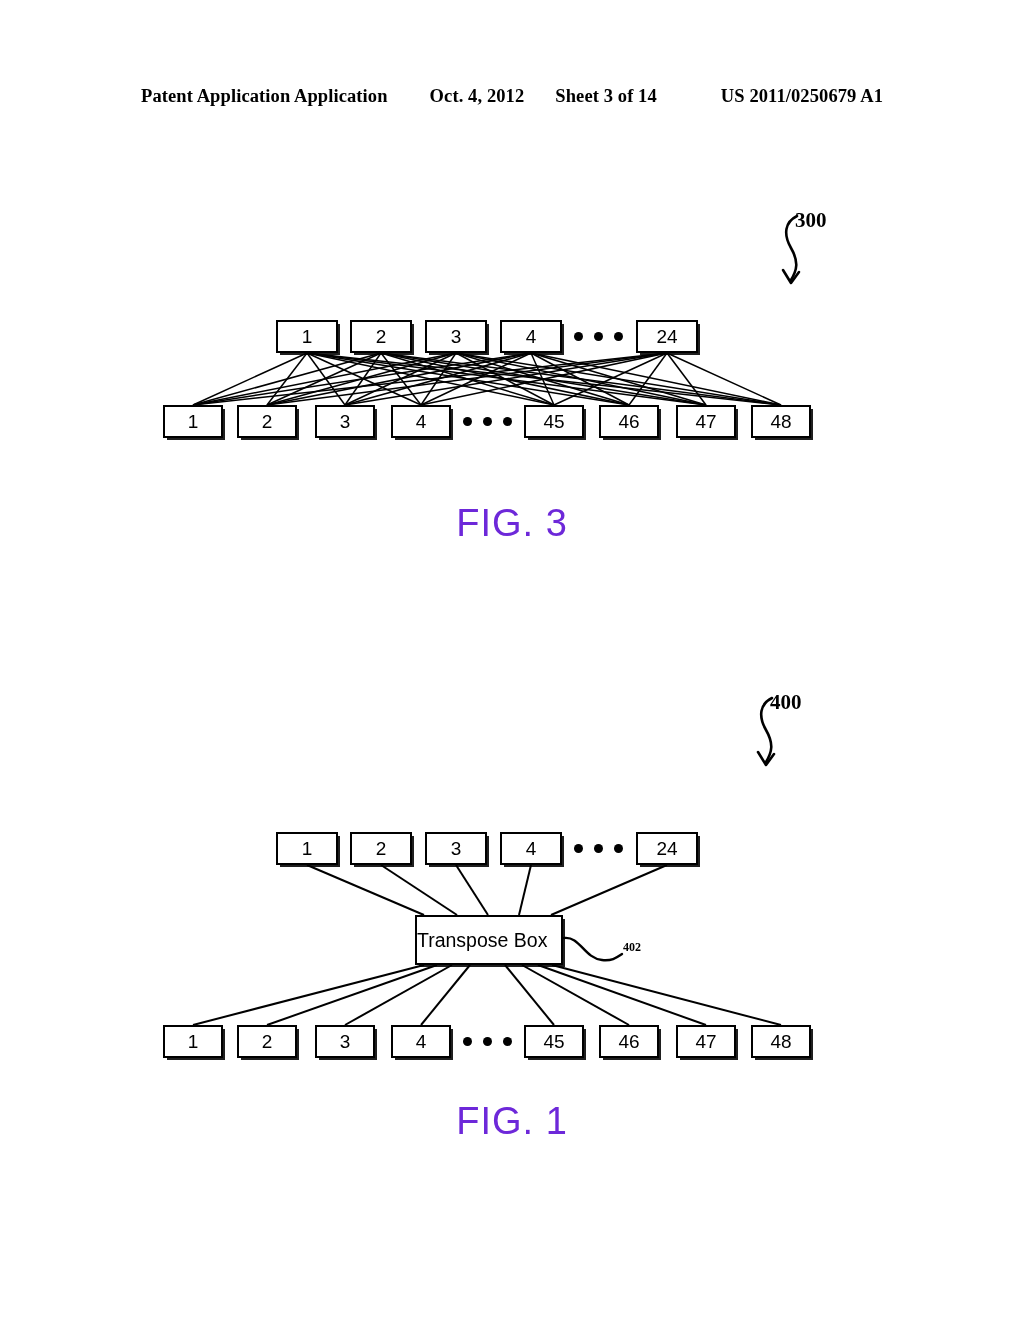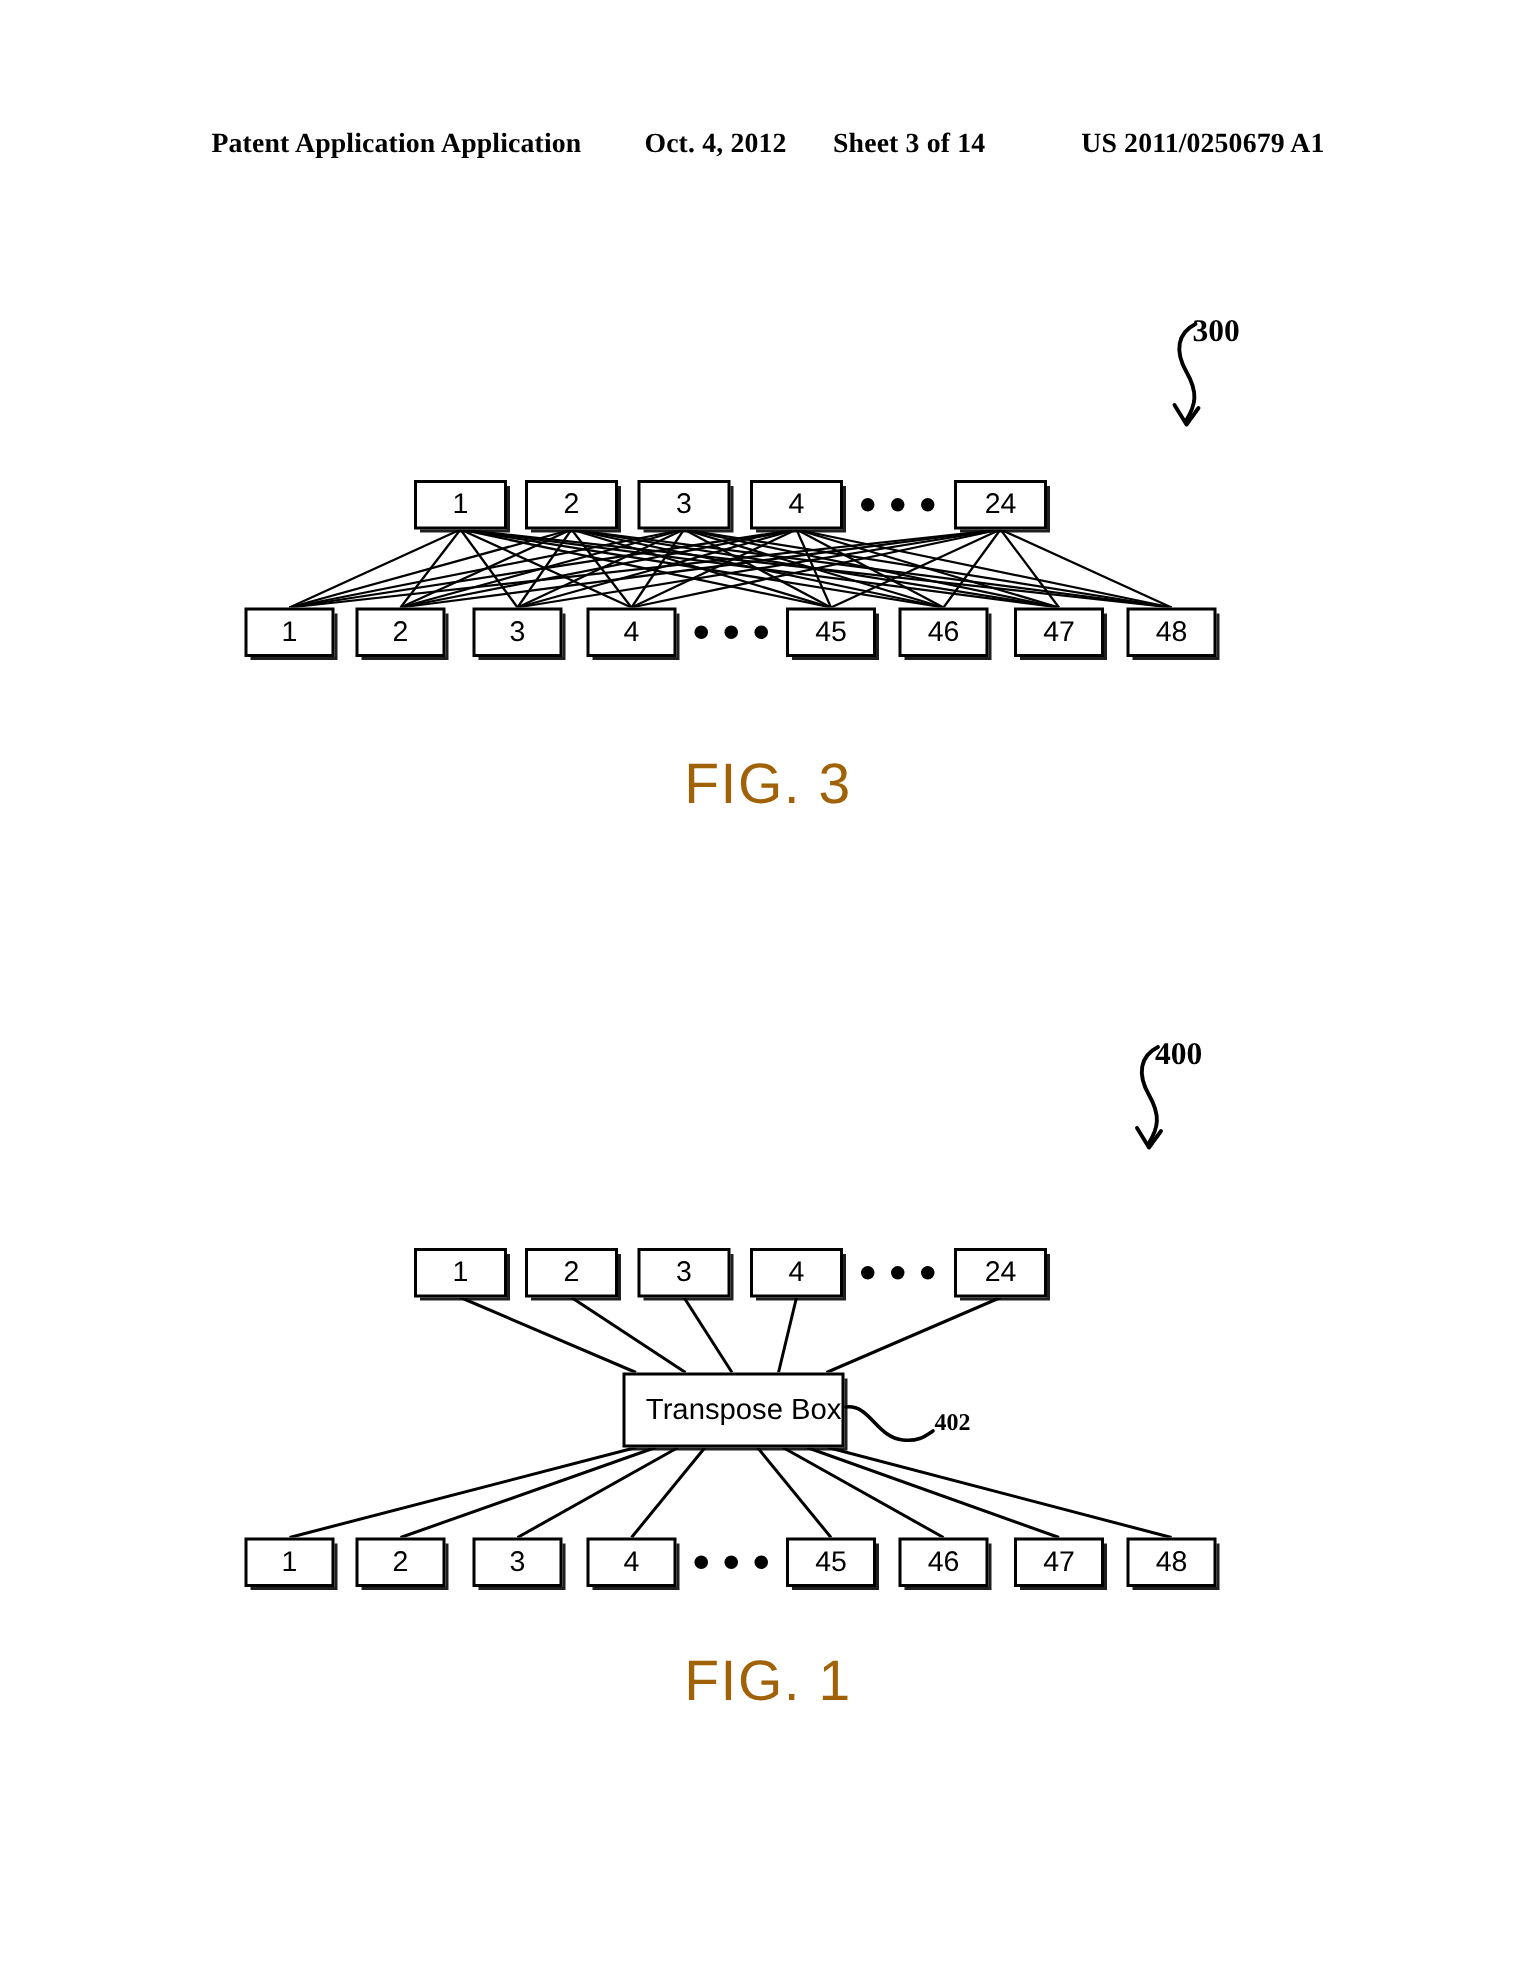--- a/index.html
+++ b/index.html
@@ -69,21 +69,21 @@
     box-shadow: 3px 3px 0 -1px rgba(0,0,0,0.88);
   }
 
   .transpose-box {
     position: absolute;
     box-sizing: border-box;
     border: 2.5px solid #000;
     background: #ffffff;
     display: flex;
     align-items: center;
-    justify-content: flex-end;
+    justify-content: flex-start;
     font-family: "Liberation Sans", sans-serif;
     font-size: 19.5px;
     color: #000;
     z-index: 6;
     box-shadow: 3px 3px 0 -1px rgba(0,0,0,0.88);
   }
 
   
   .ellipsis {
     position: absolute;
@@ -126,21 +126,21 @@
 
   
   .fig-caption {
     position: absolute;
     left: 0;
     width: 1024px;
     text-align: center;
     font-family: "Liberation Sans", sans-serif;
     font-size: 38px;
     letter-spacing: 1px;
-    color: #a16207;
+    color: #6d28d9;
   }
   #caption-300 { top: 322px; }
   #caption-400 { top: 440px; }
 </style>
 </head>
 <body>
 
 <div class="patent-header">
   <span class="hdr-pub">Patent Application Application</span>
   <span class="hdr-date">Oct. 4, 2012</span>
@@ -315,21 +315,21 @@
       <i></i>
     </div>
     <div class="node-box" style="left:636px; top:172px; width:62px; height:33px;">
       <span>24</span>
     </div>
 
     <div class="transpose-box" style="left:415px; top:255px; width:148px; height:50px;">
       <span>Transpose Box</span>
     </div>
 
-    <div class="ref-num" style="left:623px; top:280px; font-size:16px;text-align:right;">402</div>
+    <div class="ref-num" style="left:623px; top:280px; font-size:12px;text-align:right;">402</div>
     <svg class="ref-lead" style="left:560px; top:270px; z-index:7;" width="70" height="42" viewBox="0 0 70 42">
       <path d="M4,8 C20,6 24,28 42,30 C52,31 56,28 62,24" fill="none" stroke="#000" stroke-width="2.4" stroke-linecap="round"></path>
     </svg>
 
     <div class="node-box" style="left:163px; top:365px; width:60px; height:33px;">
       <span>1</span>
     </div>
     <div class="node-box" style="left:237px; top:365px; width:60px; height:33px;">
       <span>2</span>
     </div>

